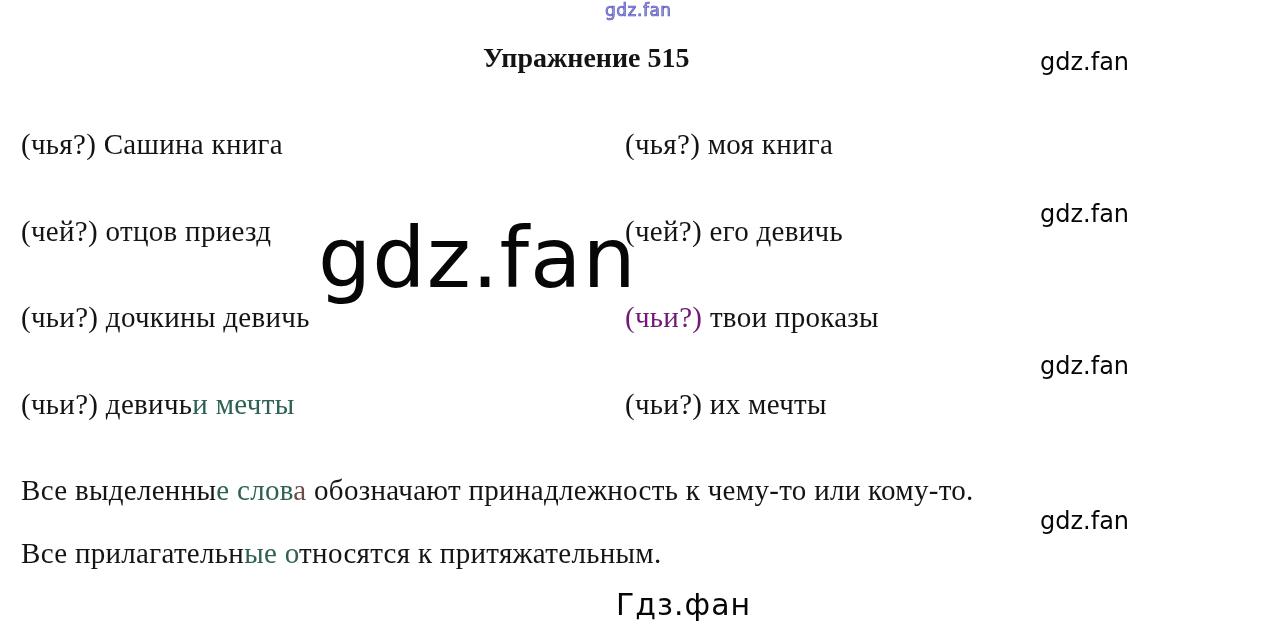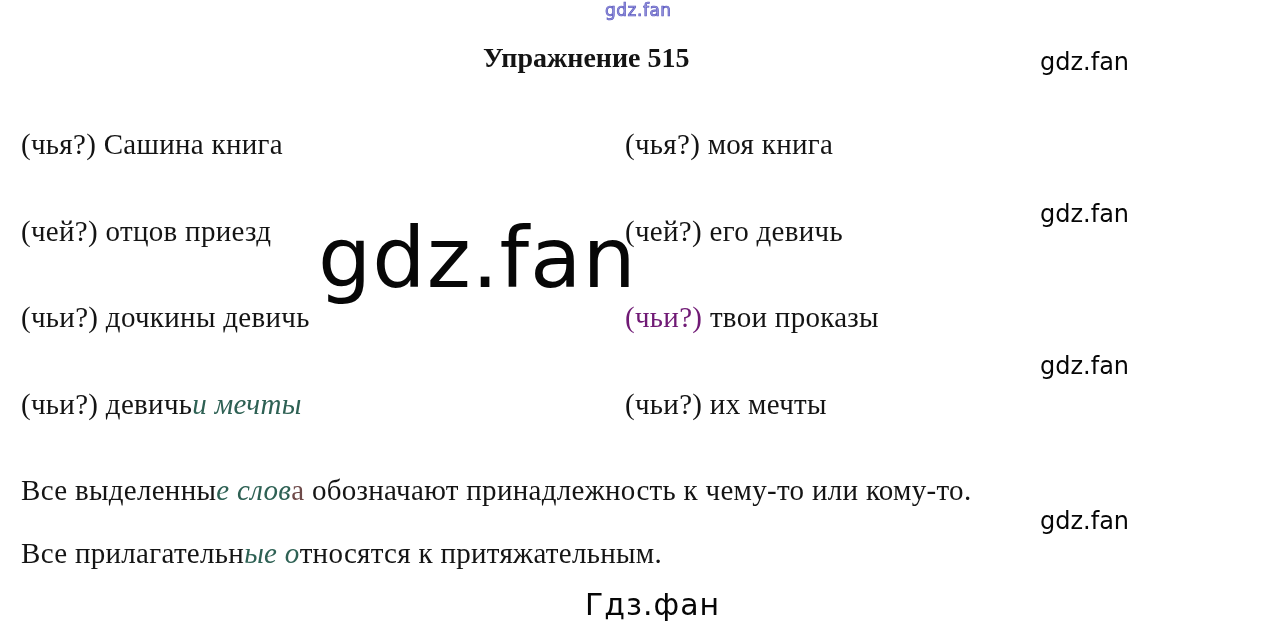--- a/index.html
+++ b/index.html
@@ -34,21 +34,21 @@
   .row-text {
     font-size: 29px;
     letter-spacing: 0.3px;
   }
   .wm-large {
     font-family: "DejaVu Sans", sans-serif;
     font-size: 84px;
     color: #070707;
     letter-spacing: 1px;
   }
-  .hl-teal { color: #2e6154; font-style: italic; }
+  .hl-teal { color: #2e6154; }
   .hl-red  { color: #6e4a49; }
   .faded   { color: #701a75; }
   .wm-bottom {
     font-family: "DejaVu Sans", sans-serif;
     font-size: 30px;
     color: #060606;
     letter-spacing: 1px;
   }
 </style>
 </head>
@@ -82,13 +82,13 @@
 
 <div class="abs row-text" style="left:21px; top:474px;">
   <span>Все выделенны</span><span class="hl-teal">е слов</span><span class="hl-red">а</span><span> обозначают принадлежность к чему-то или кому-то.</span>
 </div>
 <div class="abs wm-small" style="left:1040px; top:508px;">gdz.fan</div>
 
 <div class="abs row-text" style="left:21px; top:537px;">
   <span>Все прилагательн</span><span class="hl-teal">ые о</span><span>тносятся к притяжательным.</span>
 </div>
 
-<div class="abs wm-bottom" style="left:585px; top:588px;text-align:center;">Гдз.фан</div>
+<div class="abs wm-bottom" style="left:616px; top:588px;text-align:center;">Гдз.фан</div>
 
 </body></html>

